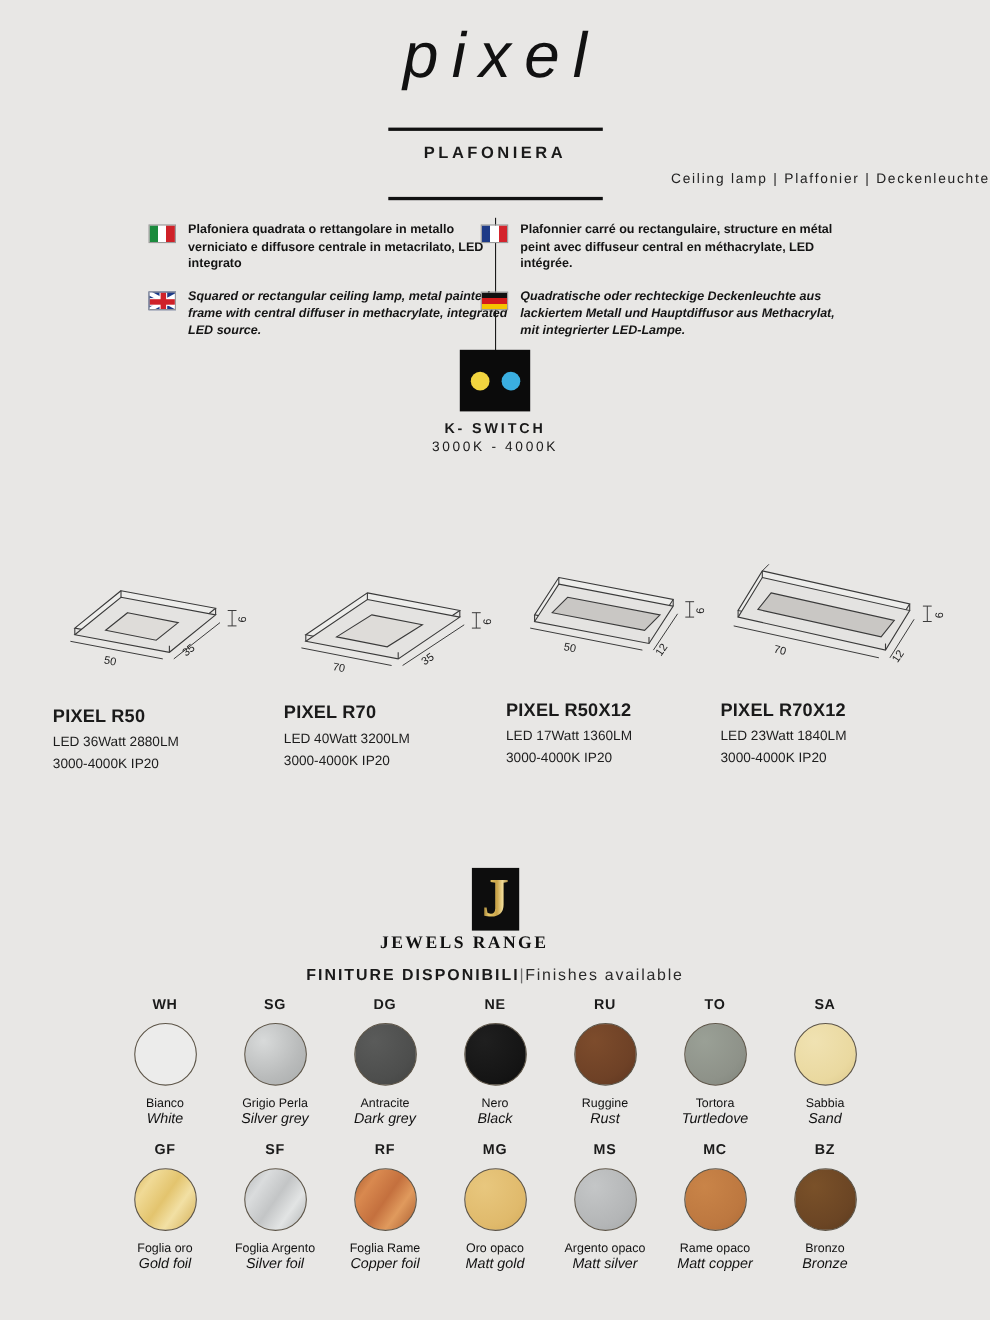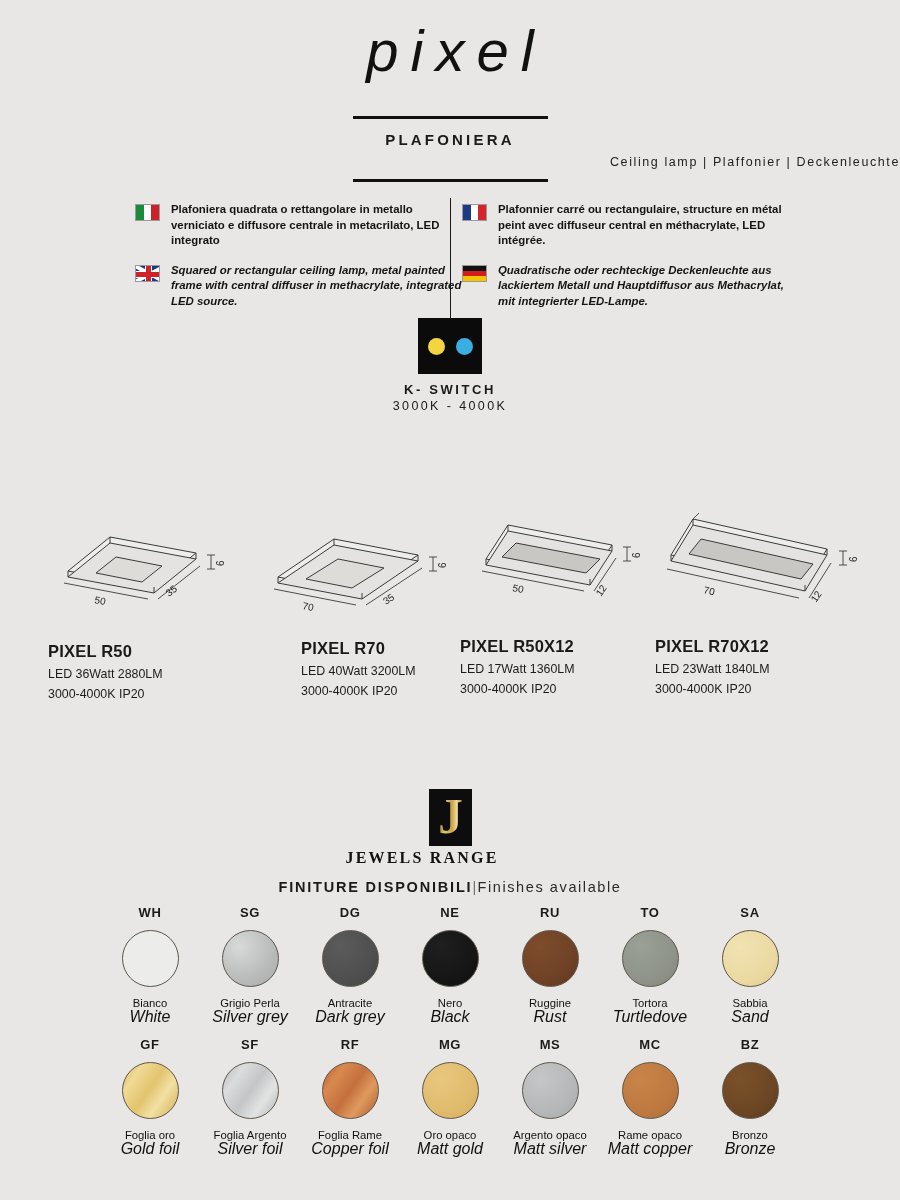--- a/index.html
+++ b/index.html
@@ -56,21 +56,21 @@
   .vline {
     position: absolute;
     left: 450px; top: 0; width: 1px; height: 128px;
     background: #1a1a1a;
   }
   .col {
     position: absolute;
     width: 330px;
   }
   .col-left  { left: 135px; top: 4px; }
-  .col-right { left: 462px; top: 4px; }
+  .col-right { left: 437px; top: 4px; }
 
   .langrow { display: flex; gap: 11px; margin-bottom: 14px; }
   .flag { width: 25px; height: 17px; flex: 0 0 25px; margin-top: 2px;
           border: 0.5px solid #9a9a9a; position: relative; overflow: hidden; }
   .txt { font-size: 11.4px; line-height: 15.6px; color: #141414; font-weight: bold; }
   .txt.it { font-style: normal; }
   .txt.en { font-style: italic; }
 
   
   .f-it { background: linear-gradient(to right,#1a8a3c 0 33.3%,#fff 33.3% 66.6%,#cf2128 66.6% 100%); }
@@ -146,21 +146,21 @@
   .grid { position: absolute; left: 0; top: 905px; width: 900px; }
   .grid-row { display: flex; justify-content: center; gap: 12px; margin-bottom: 13px; }
   .cell { width: 88px; text-align: center; }
   .code { font-size: 13px; font-weight: bold; letter-spacing: 0.6px; margin-bottom: 10px; }
   .swatch {
     width: 57px; height: 57px; border-radius: 50%;
     margin: 0 auto 9px auto;
     border: 1px solid #5d5548;
   }
   .name-it { font-size: 11.3px; line-height: 14px; color: #111; }
-  .name-en { font-size: 16px; line-height: 14px; font-style: italic; color: #111; }
+  .name-en { font-size: 13px; line-height: 14px; font-style: italic; color: #111; }
 </style>
 </head>
 <body>
 
 <div class="brand">pixel</div>
 <div class="rule rule-top"></div>
 <div class="cat-title">PLAFONIERA</div>
 <div class="cat-sub">Ceiling lamp | Plaffonier | Deckenleuchte</div>
 <div class="rule rule-bot"></div>
 
@@ -248,21 +248,21 @@
         <line x1="16" y1="72" x2="98" y2="88"></line>
         <line x1="108" y1="88" x2="164" y2="51"></line>
         <line x1="175" y1="40" x2="175" y2="54"></line>
         <line x1="171" y1="40" x2="179" y2="40"></line>
           <line x1="171" y1="54" x2="179" y2="54"></line>
       </g>
       <text x="44" y="92" font-family="Liberation Sans, sans-serif" font-size="10" fill="#222" transform="rotate(11 44 92)">70</text>
       <text x="128" y="88" font-family="Liberation Sans, sans-serif" font-size="10" fill="#222" transform="rotate(-34 128 88)">35</text>
       <text x="188" y="51" font-family="Liberation Sans, sans-serif" font-size="10" fill="#222" transform="rotate(-90 188 51)">6</text>
     </svg>
-    <div style="margin-top:10px;margin-left:43px;">
+    <div style="margin-top:10px;">
       <div class="prod-name">PIXEL R70</div>
       <div class="prod-spec">LED 40Watt 3200LM</div>
       <div class="prod-spec">3000-4000K  IP20</div>
     </div>
   </div>
 
   <div class="prod" style="left:460px; top:7px;">
     <svg class="prod-svg" width="195" height="122" viewBox="0 0 195 122">
       <g fill="none" stroke="#3a3a3a" stroke-width="1">
         <polygon points="48,18 152,38 130,72 26,52" fill="#ededeb"></polygon>

